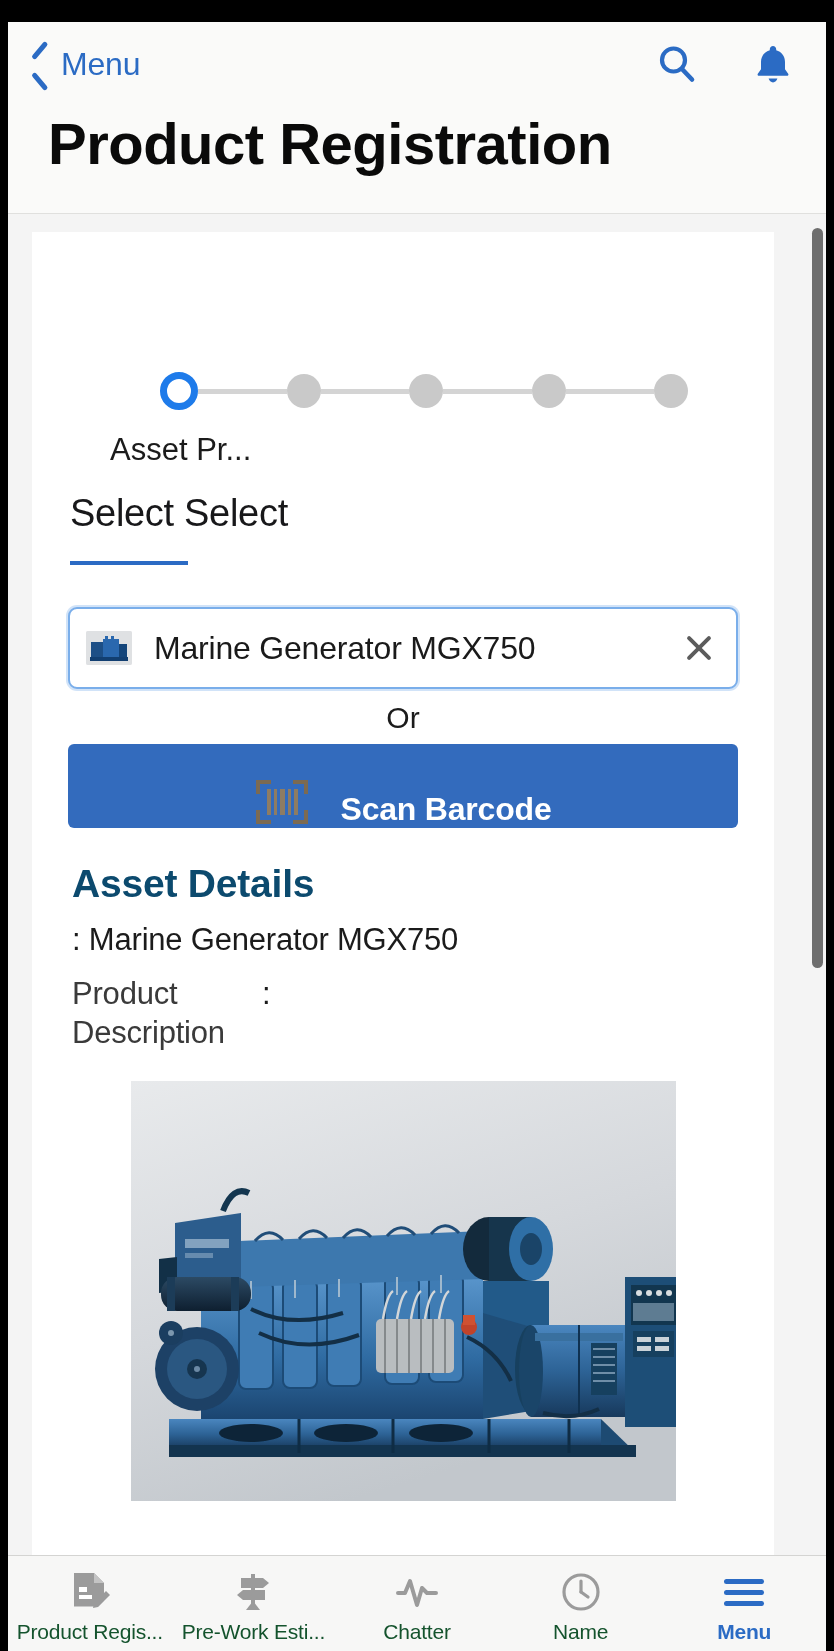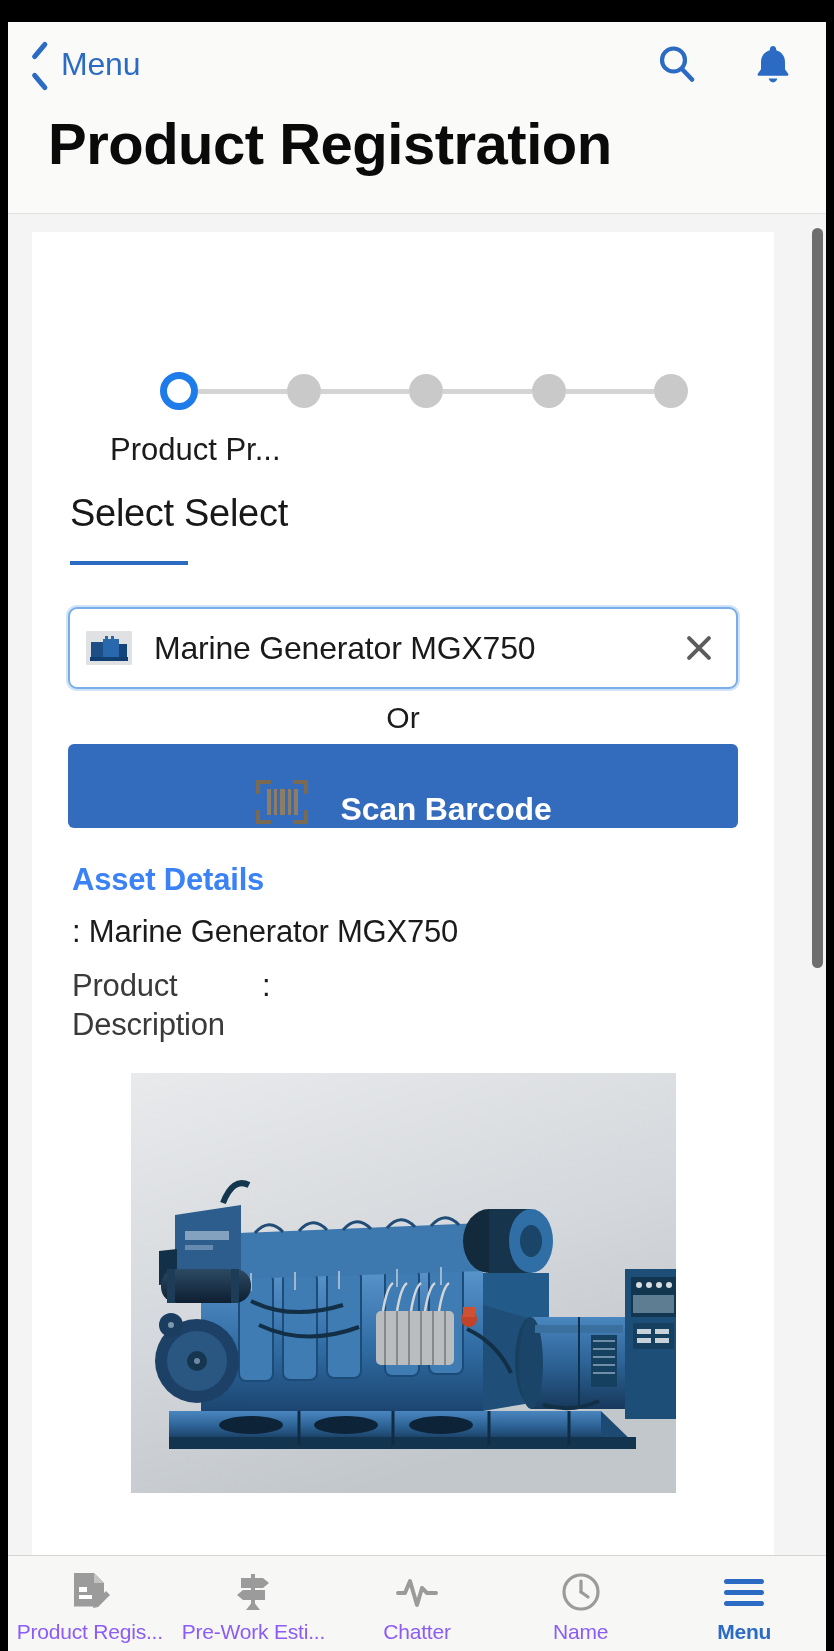--- a/index.html
+++ b/index.html
@@ -265,23 +265,23 @@
     font-weight: bold;
     color: #ffffff;
     letter-spacing: -0.2px;
   }
 
   
   .asset-block {
     padding: 34px 30px 0 40px;
   }
   .asset-title {
-    font-size: 31px;
+    font-size: 39px;
     font-weight: bold;
-    color: #3b82f6;
+    color: #0c4a6e;
     letter-spacing: -0.2px;
   }
   .asset-row {
     display: flex;
     align-items: flex-start;
     margin-top: 14px;
   }
   .asset-key {
     flex: 0 0 auto;
     width: 190px;
@@ -355,21 +355,21 @@
     cursor: pointer;
   }
   .tab-icon {
     height: 42px;
     display: flex;
     align-items: center;
     justify-content: center;
   }
   .tab-label {
     font-size: 21px;
-    color: #8b5cf6;
+    color: #14532d;
     white-space: nowrap;
     letter-spacing: -0.2px;
   }
   .tab.active .tab-label {
     color: #2b6bc4;
     font-weight: bold;
   }
 </style>
 </head>
 <body>
@@ -417,21 +417,21 @@
           <div class="step-node active"></div>
           <div class="step-line"></div>
           <div class="step-node"></div>
           <div class="step-line"></div>
           <div class="step-node"></div>
           <div class="step-line"></div>
           <div class="step-node"></div>
           <div class="step-line"></div>
           <div class="step-node"></div>
         </div>
-        <div class="step-label">Product Pr...</div>
+        <div class="step-label">Asset Pr...</div>
       </div>
 
       <div class="section-head-wrap">
         <div class="section-head">Select Select</div>
         <div class="section-underline"></div>
       </div>
 
       <div class="lookup-wrap">
         <div class="lookup-field">
           <span class="thumb">

